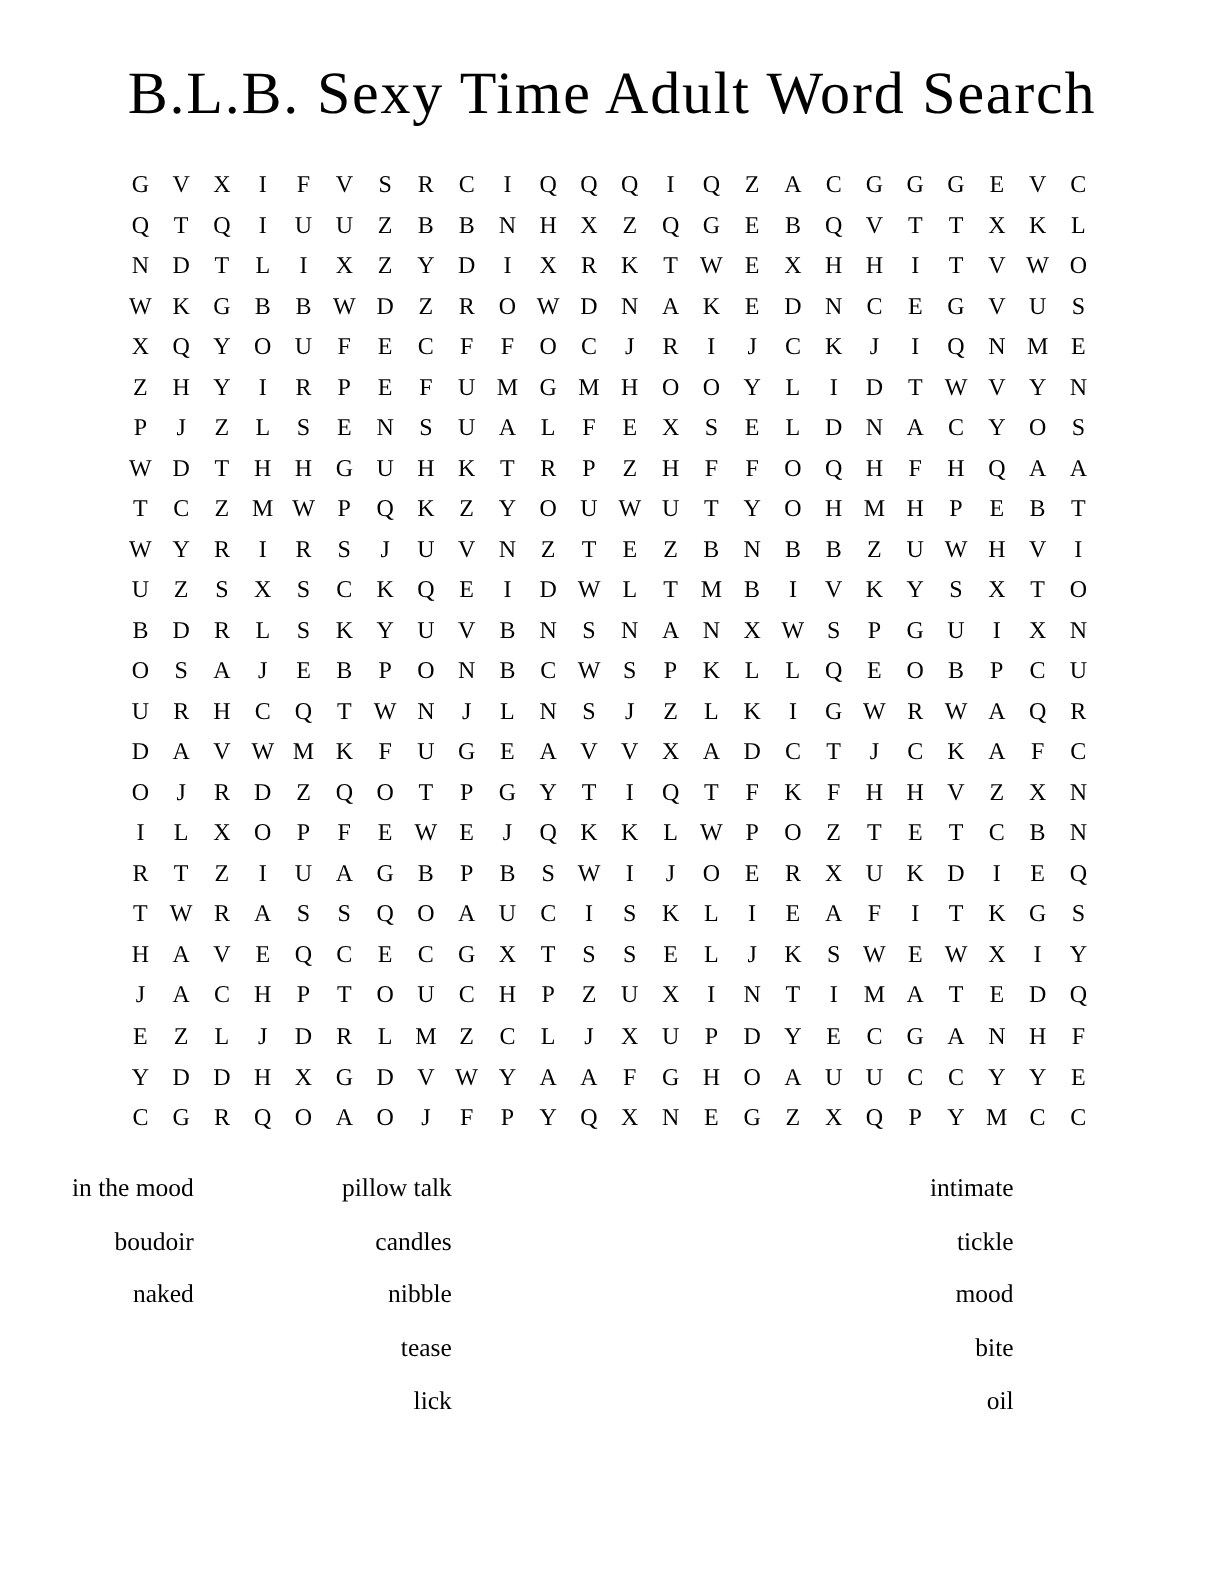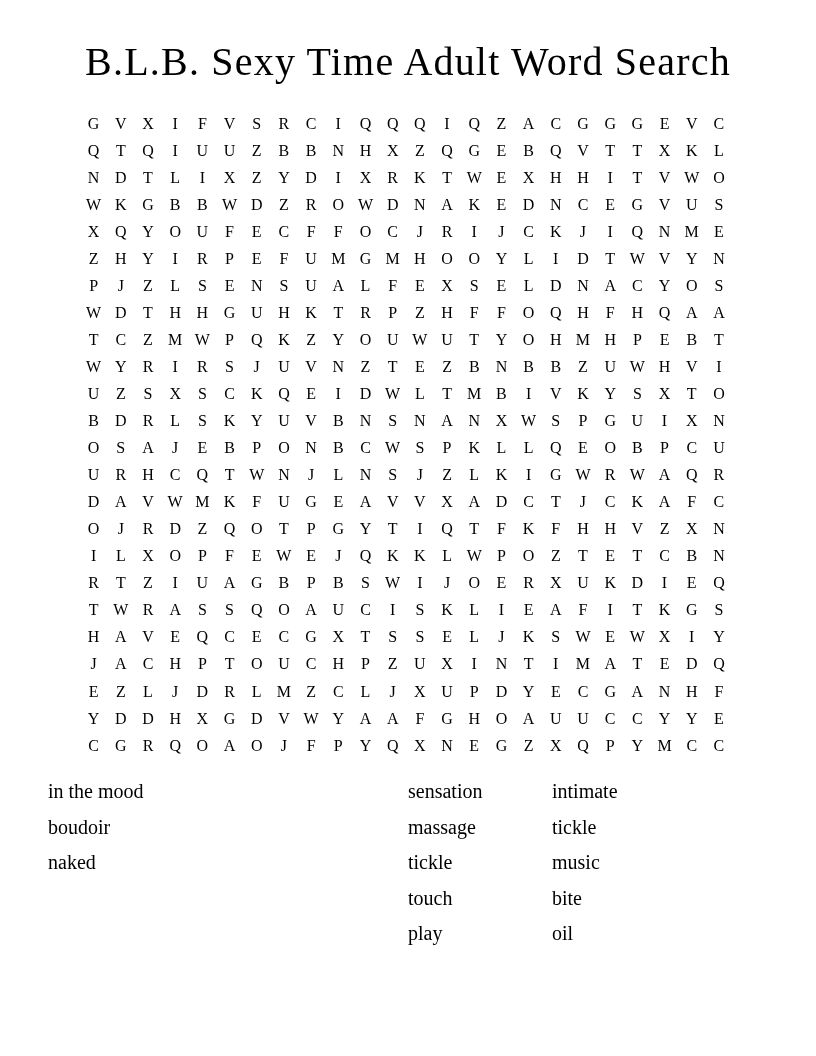--- a/index.html
+++ b/index.html
@@ -51,25 +51,26 @@
     width: 816px;
     height: 200px;
   }
   .word-col {
     position: absolute;
     top: 0;
   }
   .word-col-0 { left: 48px;  }
   .word-col-1 { left: 228px; }
   .word-col-2 { left: 408px; }
-  .word-col-3 { left: 552px; font-family: Liberation Serif, serif; }
+  .word-col-3 { left: 620px; font-family: Liberation Serif, serif; }
   .word {
-    font-size: 20px;
+    font-size: 17px;
     line-height: 35.5px;
     white-space: nowrap;
+    text-align: right;
   }
 </style>
 </head>
 <body>
 
 <div class="page">
 
   <h1 class="title">B.L.B. Sexy Time Adult Word Search</h1>
 
   <div class="letter-grid">
@@ -650,29 +651,29 @@
       <span class="cell">C</span>
       <span class="cell">C</span>
     </div>
 
   <div class="word-list">
     <div class="word-col word-col-0">
         <div class="word">in the mood</div>
         <div class="word">boudoir</div>
         <div class="word">naked</div>
       </div>
-    <div class="word-col word-col-2">
-        <div class="word">sensation</div>
-        <div class="word">massage</div>
-        <div class="word">tickle</div>
-        <div class="word">touch</div>
-        <div class="word">play</div>
+    <div class="word-col word-col-1">
+        <div class="word">pillow talk</div>
+        <div class="word">candles</div>
+        <div class="word">nibble</div>
+        <div class="word">tease</div>
+        <div class="word">lick</div>
       </div>
     <div class="word-col word-col-3">
         <div class="word">intimate</div>
         <div class="word">tickle</div>
-        <div class="word">music</div>
+        <div class="word">mood</div>
         <div class="word">bite</div>
         <div class="word">oil</div>
       </div>
   </div>
 
 </div>
 
 </body></html>

